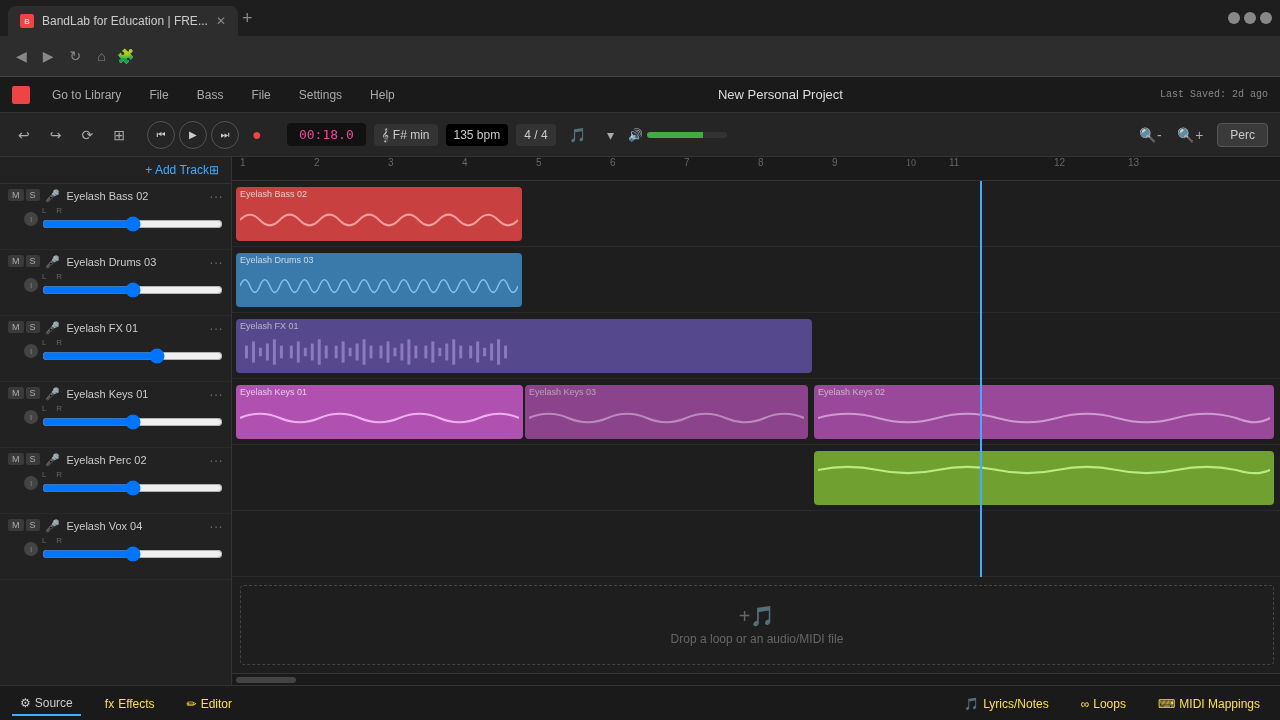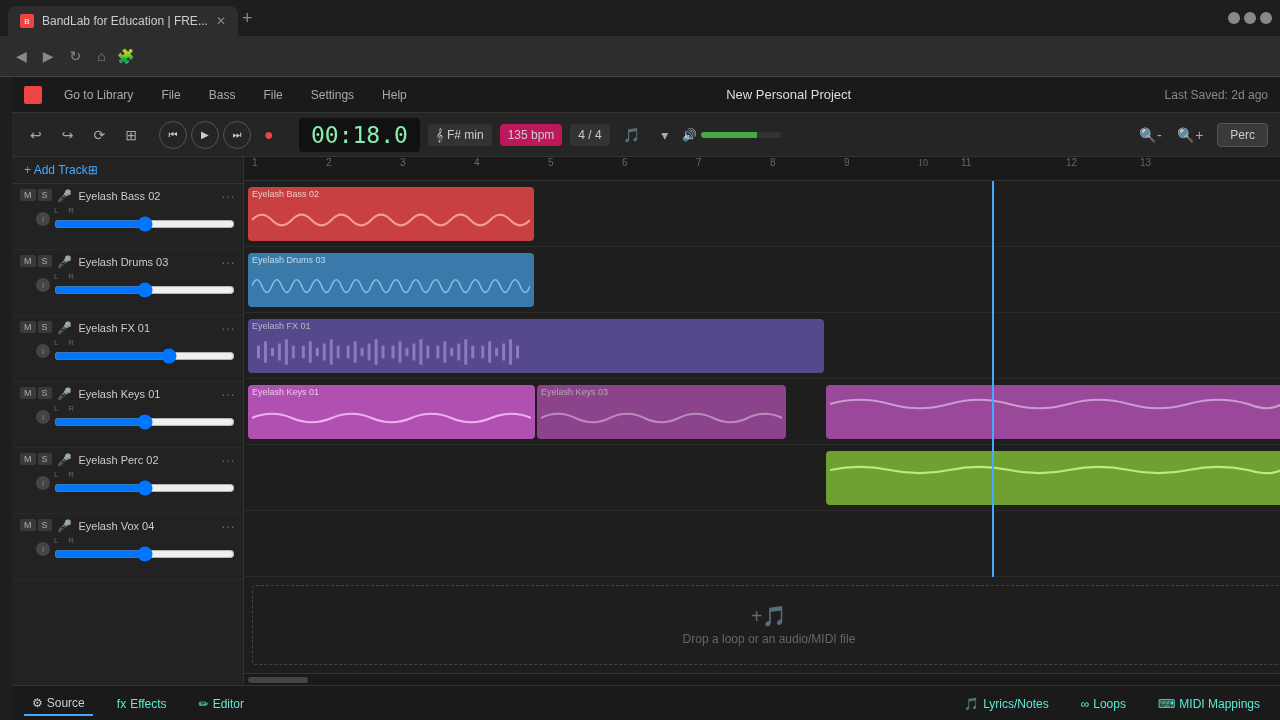--- a/index.html
+++ b/index.html
@@ -17,51 +17,51 @@
     .win-min { background: #888; }
     .win-max { background: #888; }
     .win-close { background: #888; }
 
     .address-bar { display: flex; align-items: center; height: 40px; padding: 0 12px; gap: 8px; background: #2d2d2d; }
     .nav-btn { color: #888; font-size: 14px; cursor: pointer; background: none; border: none; padding: 4px; }
     .url-bar { flex: 1; background: #3a3a3a; border-radius: 20px; padding: 4px 12px; font-size: 12px; color: #ccc; border: none; outline: none; }
     .browser-icons { display: flex; gap: 6px; color: #888; font-size: 14px; }
 
     
-    .app { height: calc(720px - 76px); display: flex; flex-direction: column; margin-left: 12px; }
+    .app { height: calc(720px - 76px); display: flex; flex-direction: column; }
 
     
     .menu-bar { display: flex; align-items: center; height: 36px; background: #1a1a1a; padding: 0 12px; gap: 16px; border-bottom: 1px solid #333; }
     .menu-logo { display: flex; align-items: center; gap: 6px; font-size: 12px; color: #ccc; }
     .logo-icon { width: 18px; height: 18px; background: #e44; border-radius: 2px; }
     .menu-item { color: #aaa; cursor: pointer; font-size: 12px; padding: 4px 6px; }
     .menu-title { flex: 1; text-align: center; color: #ddd; font-size: 13px; }
-    .menu-saved { color: #888; font-size: 12px; }
+    .menu-saved { color: #888; font-size: 10px; font-family: Liberation Mono, monospace; }
 
     
     .toolbar { display: flex; align-items: center; height: 44px; background: #252525; padding: 0 12px; gap: 8px; border-bottom: 1px solid #333; }
     .tool-btn { background: none; border: none; color: #aaa; cursor: pointer; padding: 4px 6px; font-size: 14px; display: flex; align-items: center; }
     .transport { display: flex; align-items: center; gap: 4px; margin: 0 8px; }
     .play-btn { width: 28px; height: 28px; background: none; border: 1px solid #555; border-radius: 50%; color: #ccc; cursor: pointer; display: flex; align-items: center; justify-content: center; font-size: 10px; }
     .record-btn { width: 28px; height: 28px; background: none; border: none; color: #e44; cursor: pointer; font-size: 16px; display: flex; align-items: center; justify-content: center; }
-    .time-display { background: #111; color: #86efac; font-size: 23px; padding: 4px 12px; border-radius: 4px; font-family: monospace; }
+    .time-display { background: #111; color: #ec4899; font-size: 13px; padding: 4px 12px; border-radius: 4px; font-family: monospace; }
     .key-display { display: flex; align-items: center; gap: 4px; background: #333; padding: 4px 8px; border-radius: 4px; color: #ccc; }
-    .bpm-display { display: flex; align-items: center; gap: 4px; background: #be185d; padding: 4px 8px; border-radius: 4px; color: #ccc; }
+    .bpm-display { display: flex; align-items: center; gap: 4px; background: #000000; padding: 4px 8px; border-radius: 4px; color: #ccc; }
     .time-sig { background: #333; padding: 4px 8px; border-radius: 4px; color: #ccc; }
     .master-vol { display: flex; align-items: center; gap: 4px; }
     .vol-slider { width: 80px; height: 6px; background: linear-gradient(to right, #4a4, #4a4 70%, #333 70%); border-radius: 3px; cursor: pointer; }
     .zoom-btns { margin-left: auto; display: flex; gap: 4px; }
     .save-btn { background: #3a3a3a; border: 1px solid #555; color: #ccc; padding: 4px 12px; border-radius: 4px; cursor: pointer; font-size: 12px; }
 
     
     .main-area { display: flex; flex: 1; overflow: hidden; }
 
     
     .track-list { width: 232px; background: #222; border-right: 1px solid #333; display: flex; flex-direction: column; flex-shrink: 0; }
-    .add-track-row { display: flex; align-items: center; justify-content: flex-start; padding: 6px 12px; border-bottom: 1px solid #333; color: #4af; cursor: pointer; font-size: 12px; }
+    .add-track-row { display: flex; align-items: center; justify-content: flex-end; padding: 6px 12px; border-bottom: 1px solid #333; color: #4af; cursor: pointer; font-size: 12px; }
     .track-item { border-bottom: 1px solid #2a2a2a; padding: 4px 8px; }
     .track-header { display: flex; align-items: center; gap: 6px; }
     .track-m-s { display: flex; gap: 2px; margin-bottom: 2px; }
     .m-btn, .s-btn { font-size: 9px; background: #3a3a3a; border: none; color: #aaa; padding: 1px 4px; cursor: pointer; border-radius: 2px; }
     .track-mic { color: #aaa; font-size: 12px; }
     .track-name { flex: 1; font-size: 11px; color: #ccc; white-space: nowrap; overflow: hidden; text-overflow: ellipsis; }
     .track-more { color: #666; cursor: pointer; font-size: 14px; }
     .track-controls { display: flex; align-items: center; gap: 4px; padding: 2px 0 2px 16px; }
     .pan-knob { width: 14px; height: 14px; background: #444; border-radius: 50%; display: flex; align-items: center; justify-content: center; font-size: 8px; color: #888; }
     .vol-track-slider { flex: 1; height: 4px; border-radius: 2px; cursor: pointer; }
@@ -77,21 +77,21 @@
     .clip { position: absolute; top: 6px; height: 54px; border-radius: 4px; overflow: hidden; cursor: pointer; }
     .clip-label { font-size: 9px; color: rgba(255,255,255,0.7); padding: 2px 4px; white-space: nowrap; }
     .clip-wave { height: calc(100% - 16px); display: flex; align-items: center; padding: 0 4px; overflow: hidden; }
     .playhead { position: absolute; top: 0; bottom: 0; width: 2px; background: #4af; z-index: 10; }
     .drop-zone { height: 80px; border: 1px dashed #444; margin: 8px; border-radius: 4px; display: flex; flex-direction: column; align-items: center; justify-content: center; color: #666; font-size: 12px; gap: 4px; }
     .scrollbar-h { height: 12px; background: #1a1a1a; border-top: 1px solid #333; display: flex; align-items: center; padding: 0 4px; }
     .scrollbar-thumb { width: 60px; height: 6px; background: #444; border-radius: 3px; }
 
     
     .bottom-bar { height: 36px; background: #1a1a1a; border-top: 1px solid #333; display: flex; align-items: center; padding: 0 12px; gap: 16px; }
-    .bottom-tab { display: flex; align-items: center; gap: 4px; color: #5eead4; font-size: 12px; cursor: pointer; padding: 4px 8px; }
+    .bottom-tab { display: flex; align-items: center; gap: 4px; color: #fde047; font-size: 12px; cursor: pointer; padding: 4px 8px; }
     .bottom-tab.active { color: #ccc; border-bottom: 2px solid #4af; }
     .bottom-right { margin-left: auto; display: flex; gap: 16px; }
 
     
     .wave-svg { width: 100%; height: 100%; }
   </style>
 </head>
 <body>
 
 <div class="browser-chrome">
@@ -427,29 +427,30 @@
 
           <div class="track-row">
             <div class="clip" style="left:4px; width:287px; background:#b050b0;">
               <div class="clip-label">Eyelash Keys 01</div>
               <div class="clip-wave">
                 <svg class="wave-svg" viewBox="0 0 280 36" preserveAspectRatio="none">
                   <path d="M0,18 Q20,10 40,18 Q60,26 80,18 Q100,10 120,18 Q140,26 160,18 Q180,10 200,18 Q220,26 240,18 Q260,10 280,18" stroke="rgba(255,200,255,0.8)" stroke-width="2" fill="none"></path>
                 </svg>
               </div>
             </div>
-            <div class="clip" style="left:293px; width:249px; background:#b050b0; opacity:0.75;">
+            <div class="clip" style="left:293px; width:283px; background:#b050b0; opacity:0.75;">
               <div class="clip-label">Eyelash Keys 03</div>
               <div class="clip-wave">
                 <svg class="wave-svg" viewBox="0 0 280 36" preserveAspectRatio="none">
                   <path d="M0,18 Q20,10 40,18 Q60,26 80,18 Q100,10 120,18 Q140,26 160,18 Q180,10 200,18 Q220,26 240,18 Q260,10 280,18" stroke="rgba(255,200,255,0.8)" stroke-width="2" fill="none"></path>
                 </svg>
               </div>
             </div>
             <div class="clip" style="left:582px; width:460px; background:#b050b0; opacity:0.85;">
+              <div class="clip-label">Eyelash Keys 02</div>
               <div class="clip-wave">
                 <svg class="wave-svg" viewBox="0 0 454 36" preserveAspectRatio="none">
                   <path d="M0,18 Q30,10 60,18 Q90,26 120,18 Q150,10 180,18 Q210,26 240,18 Q270,10 300,18 Q330,26 360,18 Q390,10 420,18 Q440,26 454,18" stroke="rgba(255,200,255,0.8)" stroke-width="2" fill="none"></path>
                 </svg>
               </div>
             </div>
           </div>
 
           <div class="track-row">
             <div class="clip" style="left:582px; width:460px; background:#70a030;">

